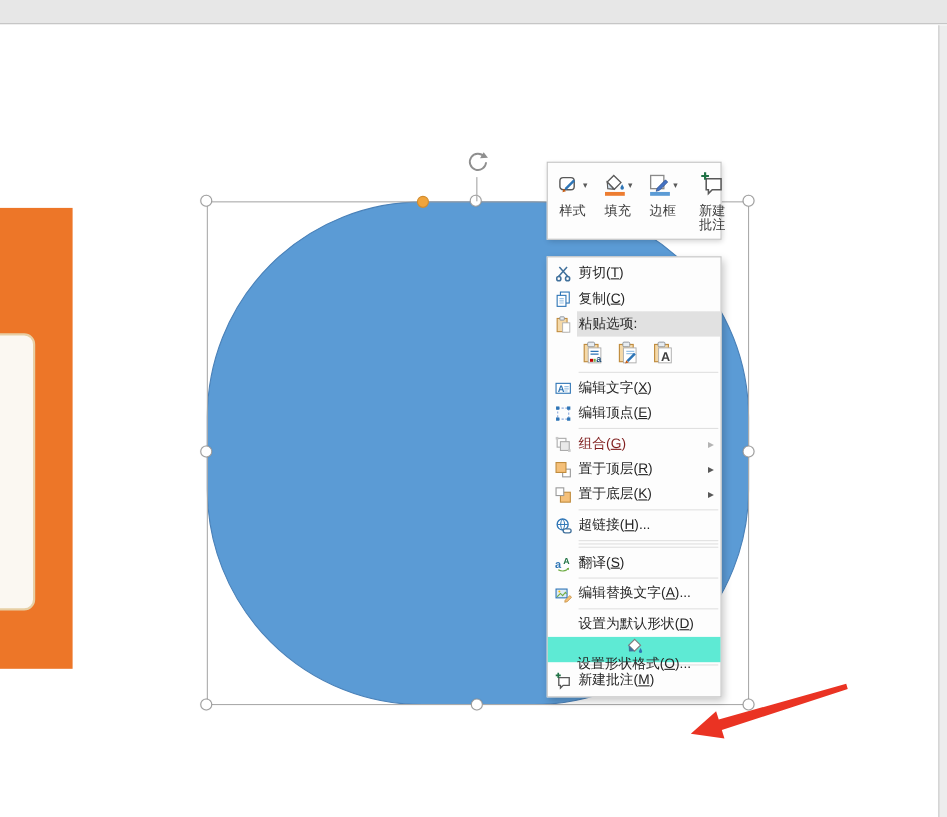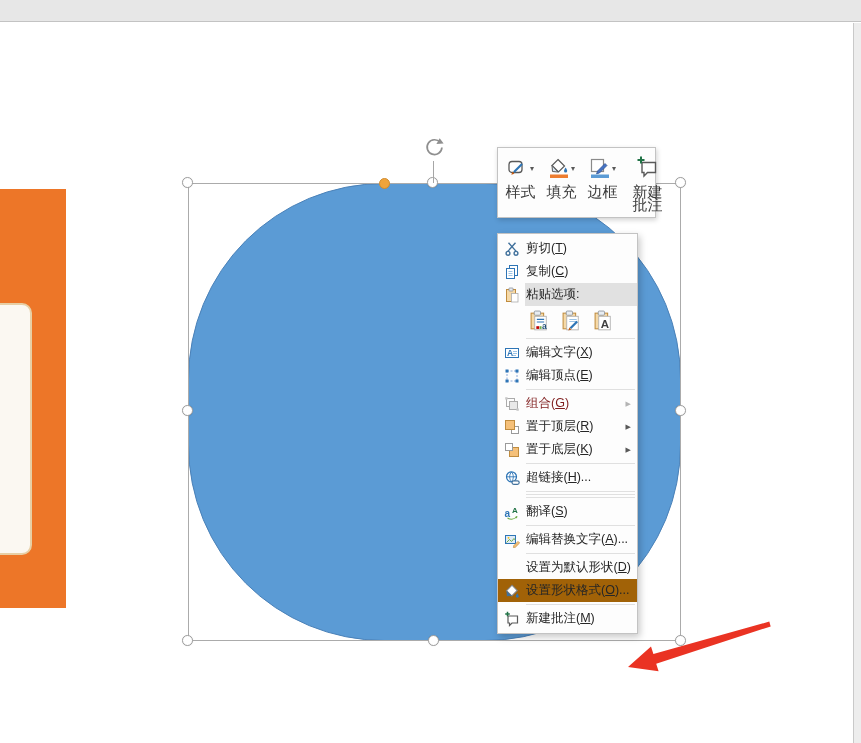--- a/index.html
+++ b/index.html
@@ -26,35 +26,35 @@
   .rot-line{position:absolute;left:433px;top:161px;width:1px;height:22px;background:#A6A6A6;}
   .rot-icon{position:absolute;left:423px;top:136px;width:23px;height:23px;}
   
   .mini-toolbar{position:absolute;left:497px;top:147px;width:159px;height:71px;background:#FDFDFD;
       border:1px solid #C3C3C3;box-sizing:border-box;box-shadow:1px 2px 5px rgba(0,0,0,.18);
       display:flex;align-items:stretch;padding:4px 2px;z-index:10;}
   .tb-btn{display:flex;flex-direction:column;align-items:center;justify-content:flex-start;
       padding:2px 1px;flex:0 0 auto;width:39px;cursor:default;}
   .tb-iconrow{display:flex;align-items:center;height:28px;}
   .tb-caret{font-size:8px;color:#595959;margin-left:1px;}
-  .tb-label{font-size:15px;color:#3B3B3B;line-height:13px;text-align:center;margin-top:3px;white-space:nowrap;}
+  .tb-label{font-size:12px;color:#3B3B3B;line-height:13px;text-align:center;margin-top:3px;white-space:nowrap;}
   .tb-sep{width:1px;background:#D9D9D9;margin:2px 2px;}
   
-  .context-menu{position:absolute;left:497px;top:233px;width:141px;background:#FDFDFD;
+  .context-menu{position:absolute;left:497px;top:233px;width:159px;background:#FDFDFD;
       border:1px solid #C3C3C3;box-sizing:border-box;box-shadow:2px 3px 7px rgba(0,0,0,.22);
       padding:3px 0;z-index:10;}
   .m-row{display:flex;align-items:center;height:23px;position:relative;cursor:default;}
   .m-ic{width:28px;min-width:28px;display:flex;justify-content:center;align-items:center;}
   .m-tx{font-size:12.5px;color:#262626;white-space:nowrap;}
   .m-tx u{text-decoration:underline;}
   .m-arrow{position:absolute;right:6px;font-size:7px;color:#595959;}
   .m-row.disabled .m-tx{color:#7f1d1d;}
   .m-row.disabled .m-arrow{color:#B4B4B4;}
   .m-row.hl-part{background:linear-gradient(to right,transparent 27px,#E1E1E1 27px);text-align:center;}
-  .m-row.hl-full{background:#a16207;}
+  .m-row.hl-full{background:#5eead4;flex-direction:column;}
   .m-sep{height:1px;background:#E0E0E0;margin:2px 2px 2px 28px;}
   .m-paste{display:flex;gap:7px;padding-left:30px;height:30px;align-items:center;}
   .m-paste .p-ic{width:23px;height:23px;display:flex;align-items:center;justify-content:center;border:1px solid transparent;}
   .red-arrow{position:absolute;left:600px;top:610px;width:200px;height:80px;z-index:30;pointer-events:none;}
   svg{display:block;}
 </style>
 </head>
 <body>
 
 <div class="screen" style="--blue: #5B9BD5; --orange: #ED7628;">

